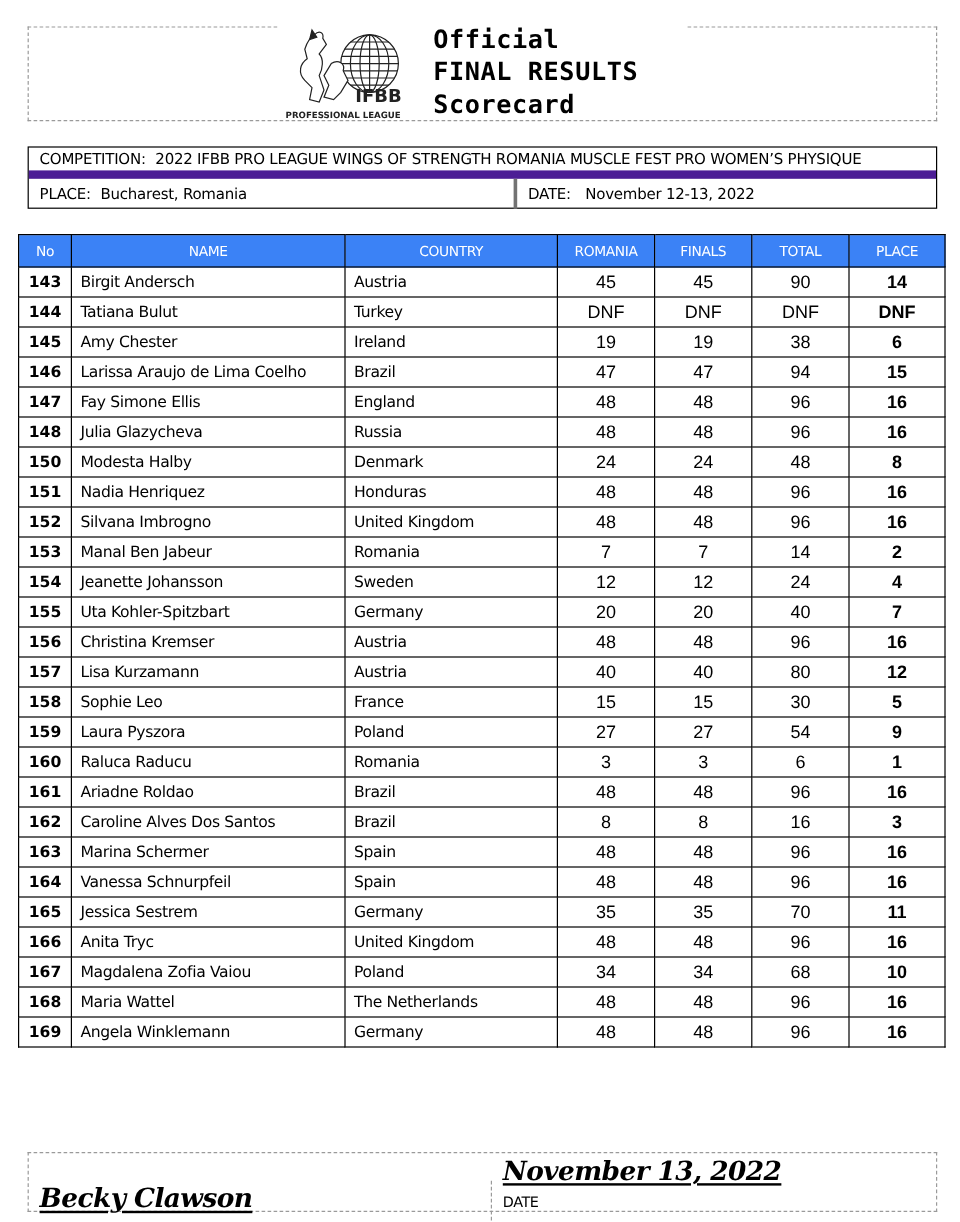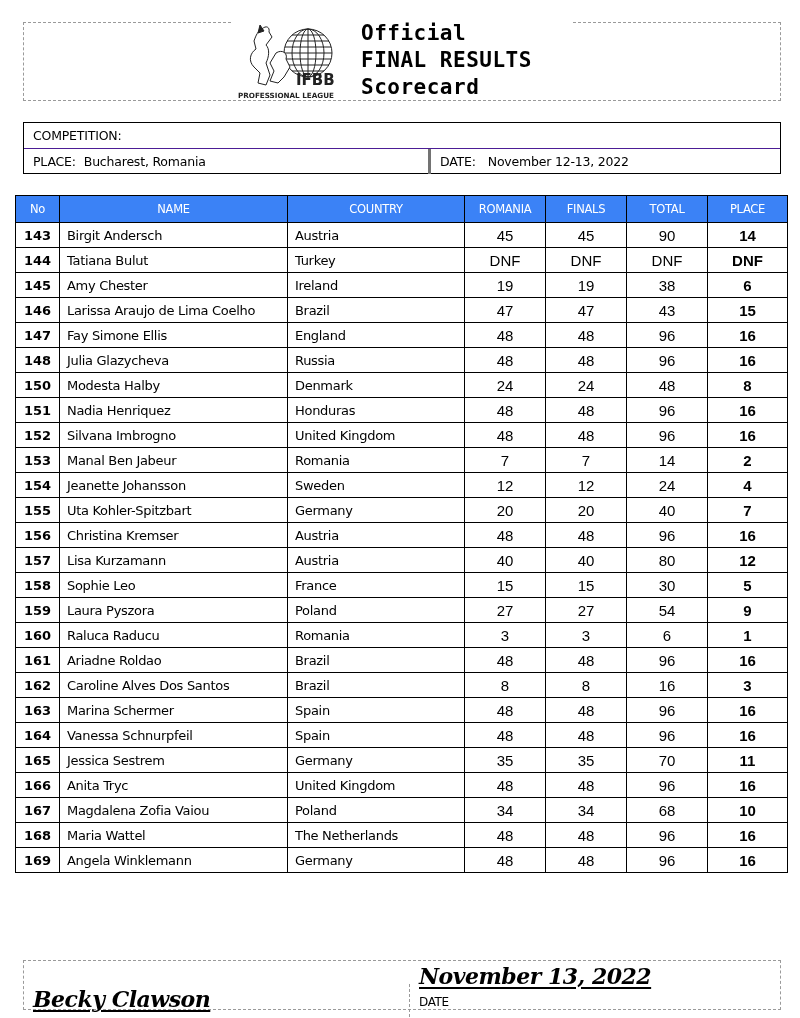--- a/index.html
+++ b/index.html
@@ -22,21 +22,21 @@
       font-weight: bold; font-size: 21px; line-height: 27px; letter-spacing: 0.5px;
     }
     .title-block div { white-space: nowrap; }
 
     
     .comp-box {
       position: absolute; left: 23px; top: 122px; width: 758px; height: 52px;
       border: 1px solid #000; box-sizing: border-box;
       font-family: "DejaVu Sans", sans-serif; font-size: 12.5px;
     }
-    .comp-row1 { position: absolute; left: 0; top: 0; width: 100%; height: 26px; border-bottom: 1px solid #4c1d95; box-sizing: border-box; }
+    .comp-row1 { position: absolute; left: 0; top: 0; width: 100%; height: 26px; border-bottom: 7px solid #4c1d95; box-sizing: border-box; }
     .comp-row2 { position: absolute; left: 0; top: 26px; width: 100%; height: 25px; }
     .comp-cell { position: absolute; top: 0; height: 100%; display: flex; align-items: center; padding-left: 9px; box-sizing: border-box; white-space: nowrap; letter-spacing: -0.2px; }
     .comp-place { left: 0; width: 407px; border-right: 3px solid #737373; }
     .comp-date { left: 407px; width: 349px; }
     .gap { display: inline-block; width: 8px; }
 
     
     .results {
       position: absolute; left: 15px; top: 195px; width: 772px;
       border-collapse: collapse; table-layout: fixed;
@@ -113,20 +113,21 @@
   <div>Official</div>
   <div>FINAL RESULTS</div>
   <div>Scorecard</div>
 </div>
 
 <div class="comp-box">
   <div class="comp-row1">
     <div class="comp-cell" style="left:0;width:100%;">
       <span>COMPETITION:</span>
         <span class="gap"></span>
+        <span>2022 IFBB PRO LEAGUE WINGS OF STRENGTH ROMANIA MUSCLE FEST PRO WOMEN’S PHYSIQUE</span>
     </div>
   </div>
   <div class="comp-row2">
     <div class="comp-cell comp-place">
       <span>PLACE:</span>
         <span class="gap"></span>
         <span>Bucharest, Romania</span>
     </div>
     <div class="comp-cell comp-date">
       <span>DATE:</span>
@@ -184,21 +185,21 @@
         <td class="num">19</td>
         <td class="num">38</td>
         <td class="place">6</td>
       </tr>
       <tr>
         <td class="no">146</td>
         <td class="name">Larissa Araujo de Lima Coelho</td>
         <td class="country">Brazil</td>
         <td class="num">47</td>
         <td class="num">47</td>
-        <td class="num">43</td>
+        <td class="num">94</td>
         <td class="place">15</td>
       </tr>
       <tr>
         <td class="no">147</td>
         <td class="name">Fay Simone Ellis</td>
         <td class="country">England</td>
         <td class="num">48</td>
         <td class="num">48</td>
         <td class="num">96</td>
         <td class="place">16</td>

